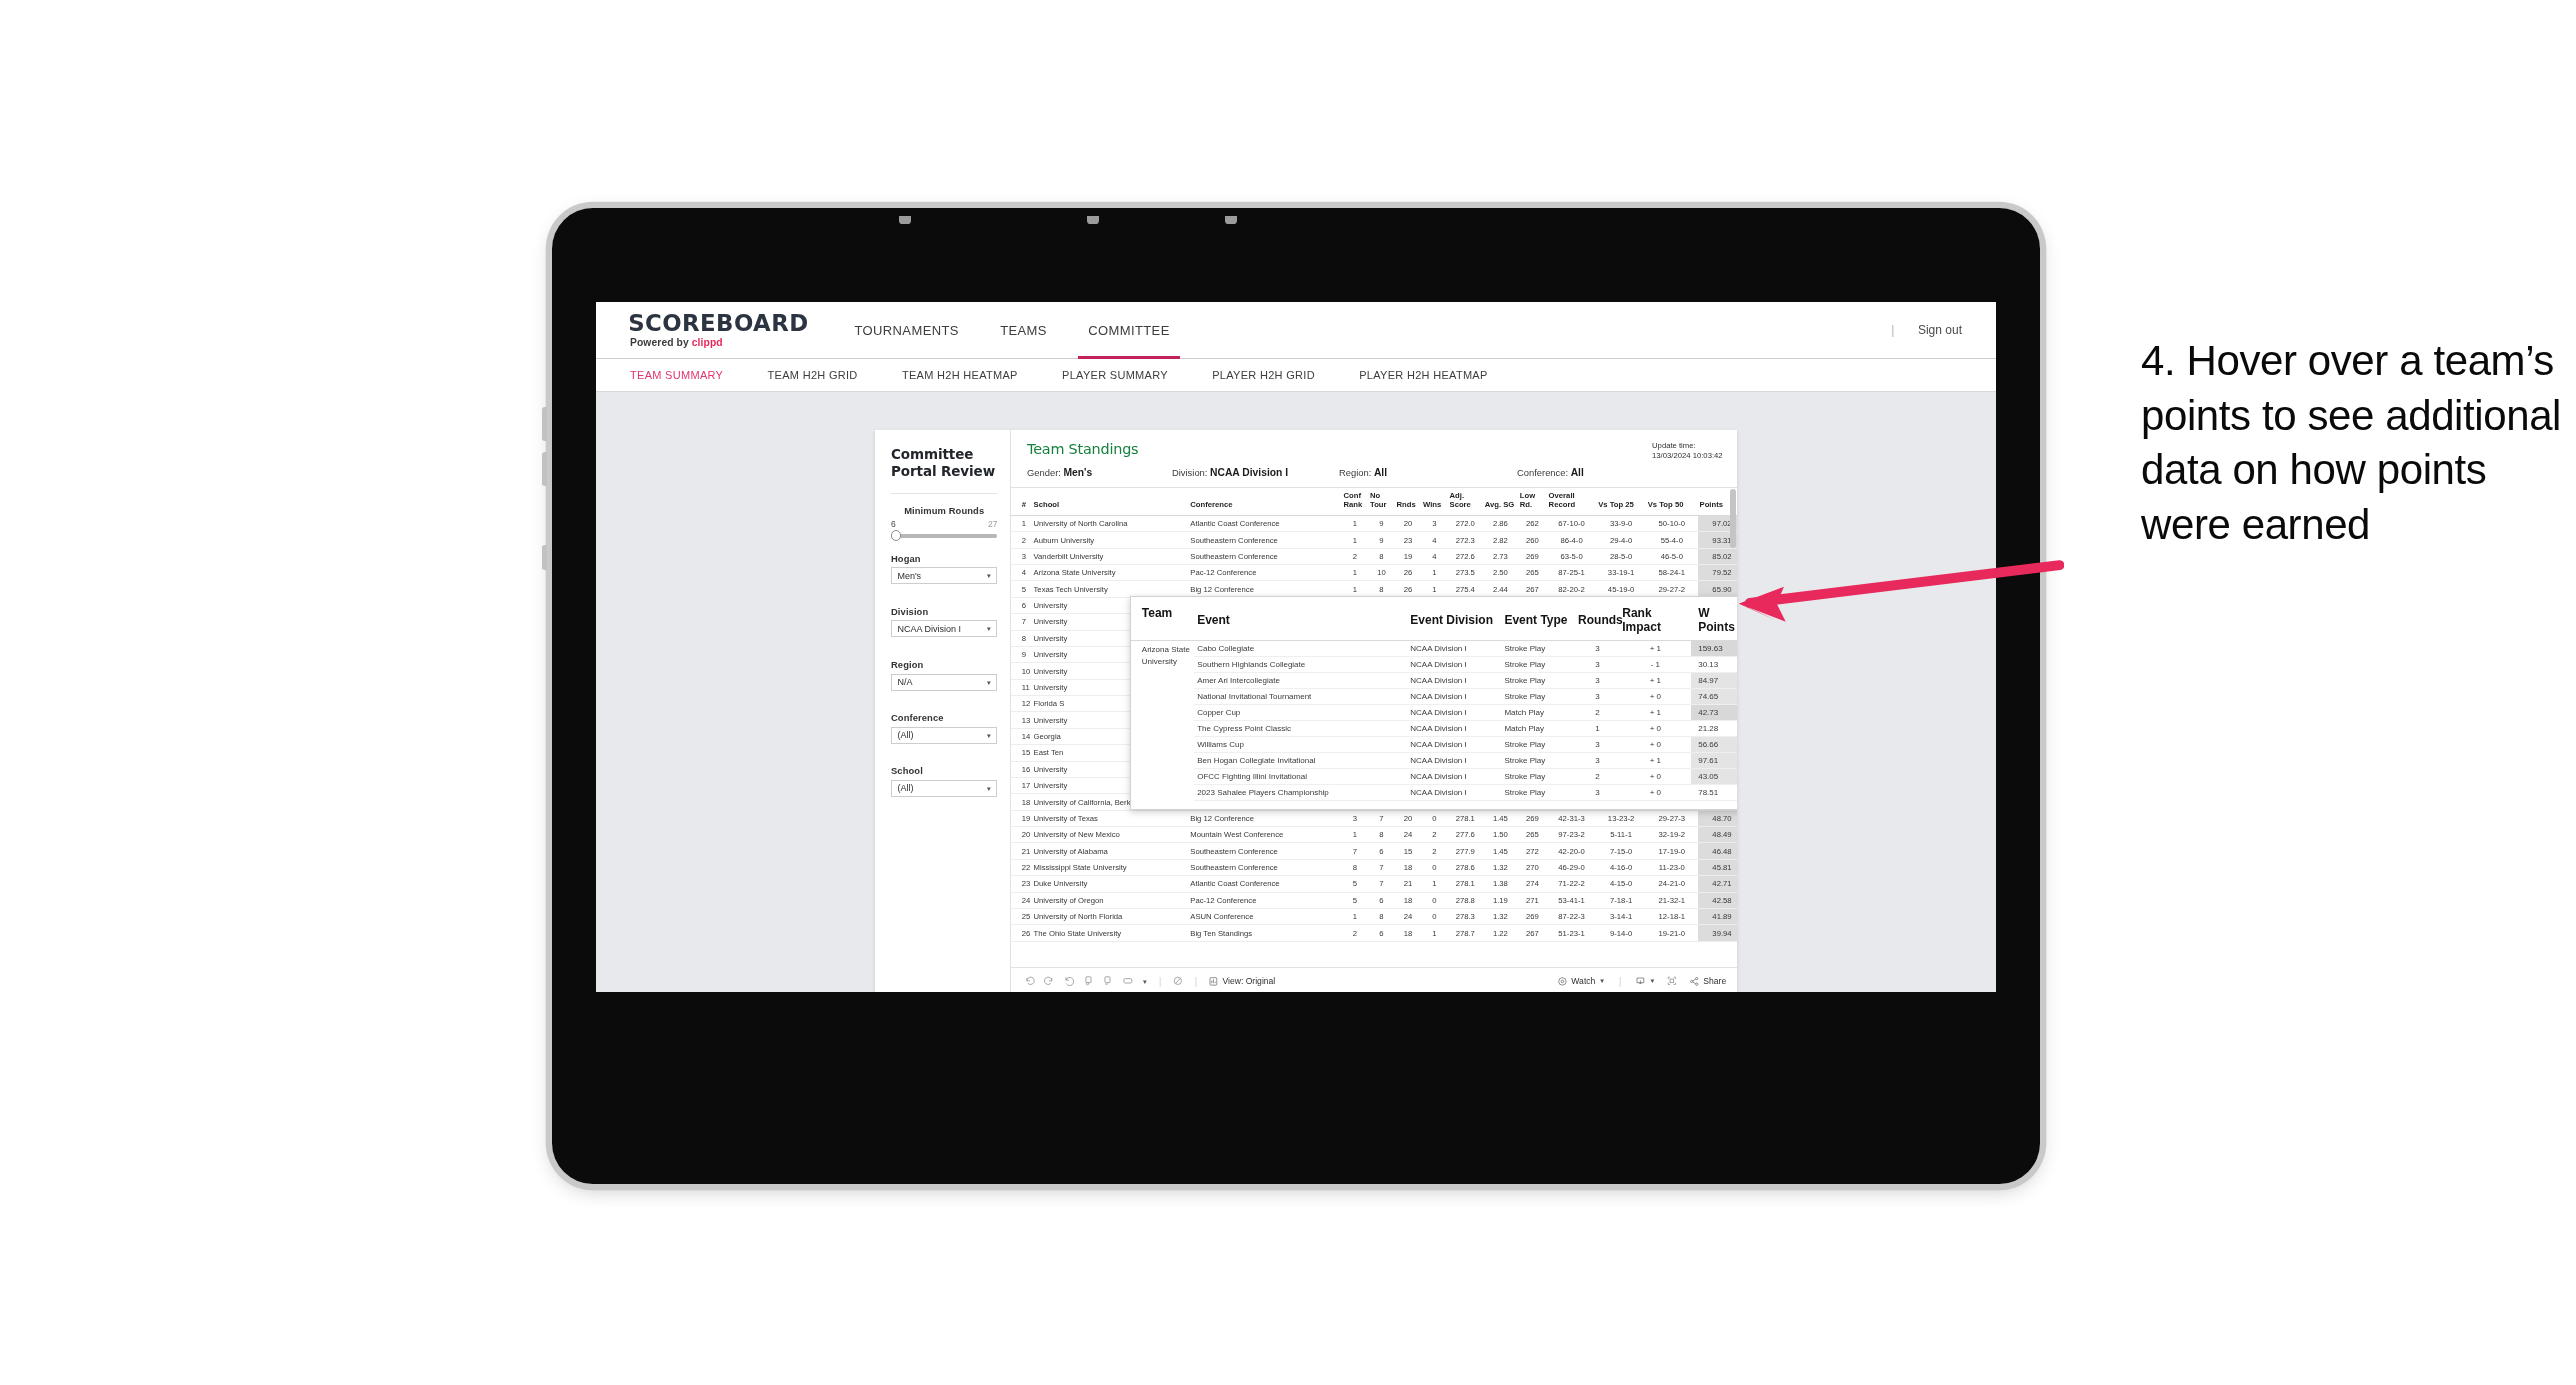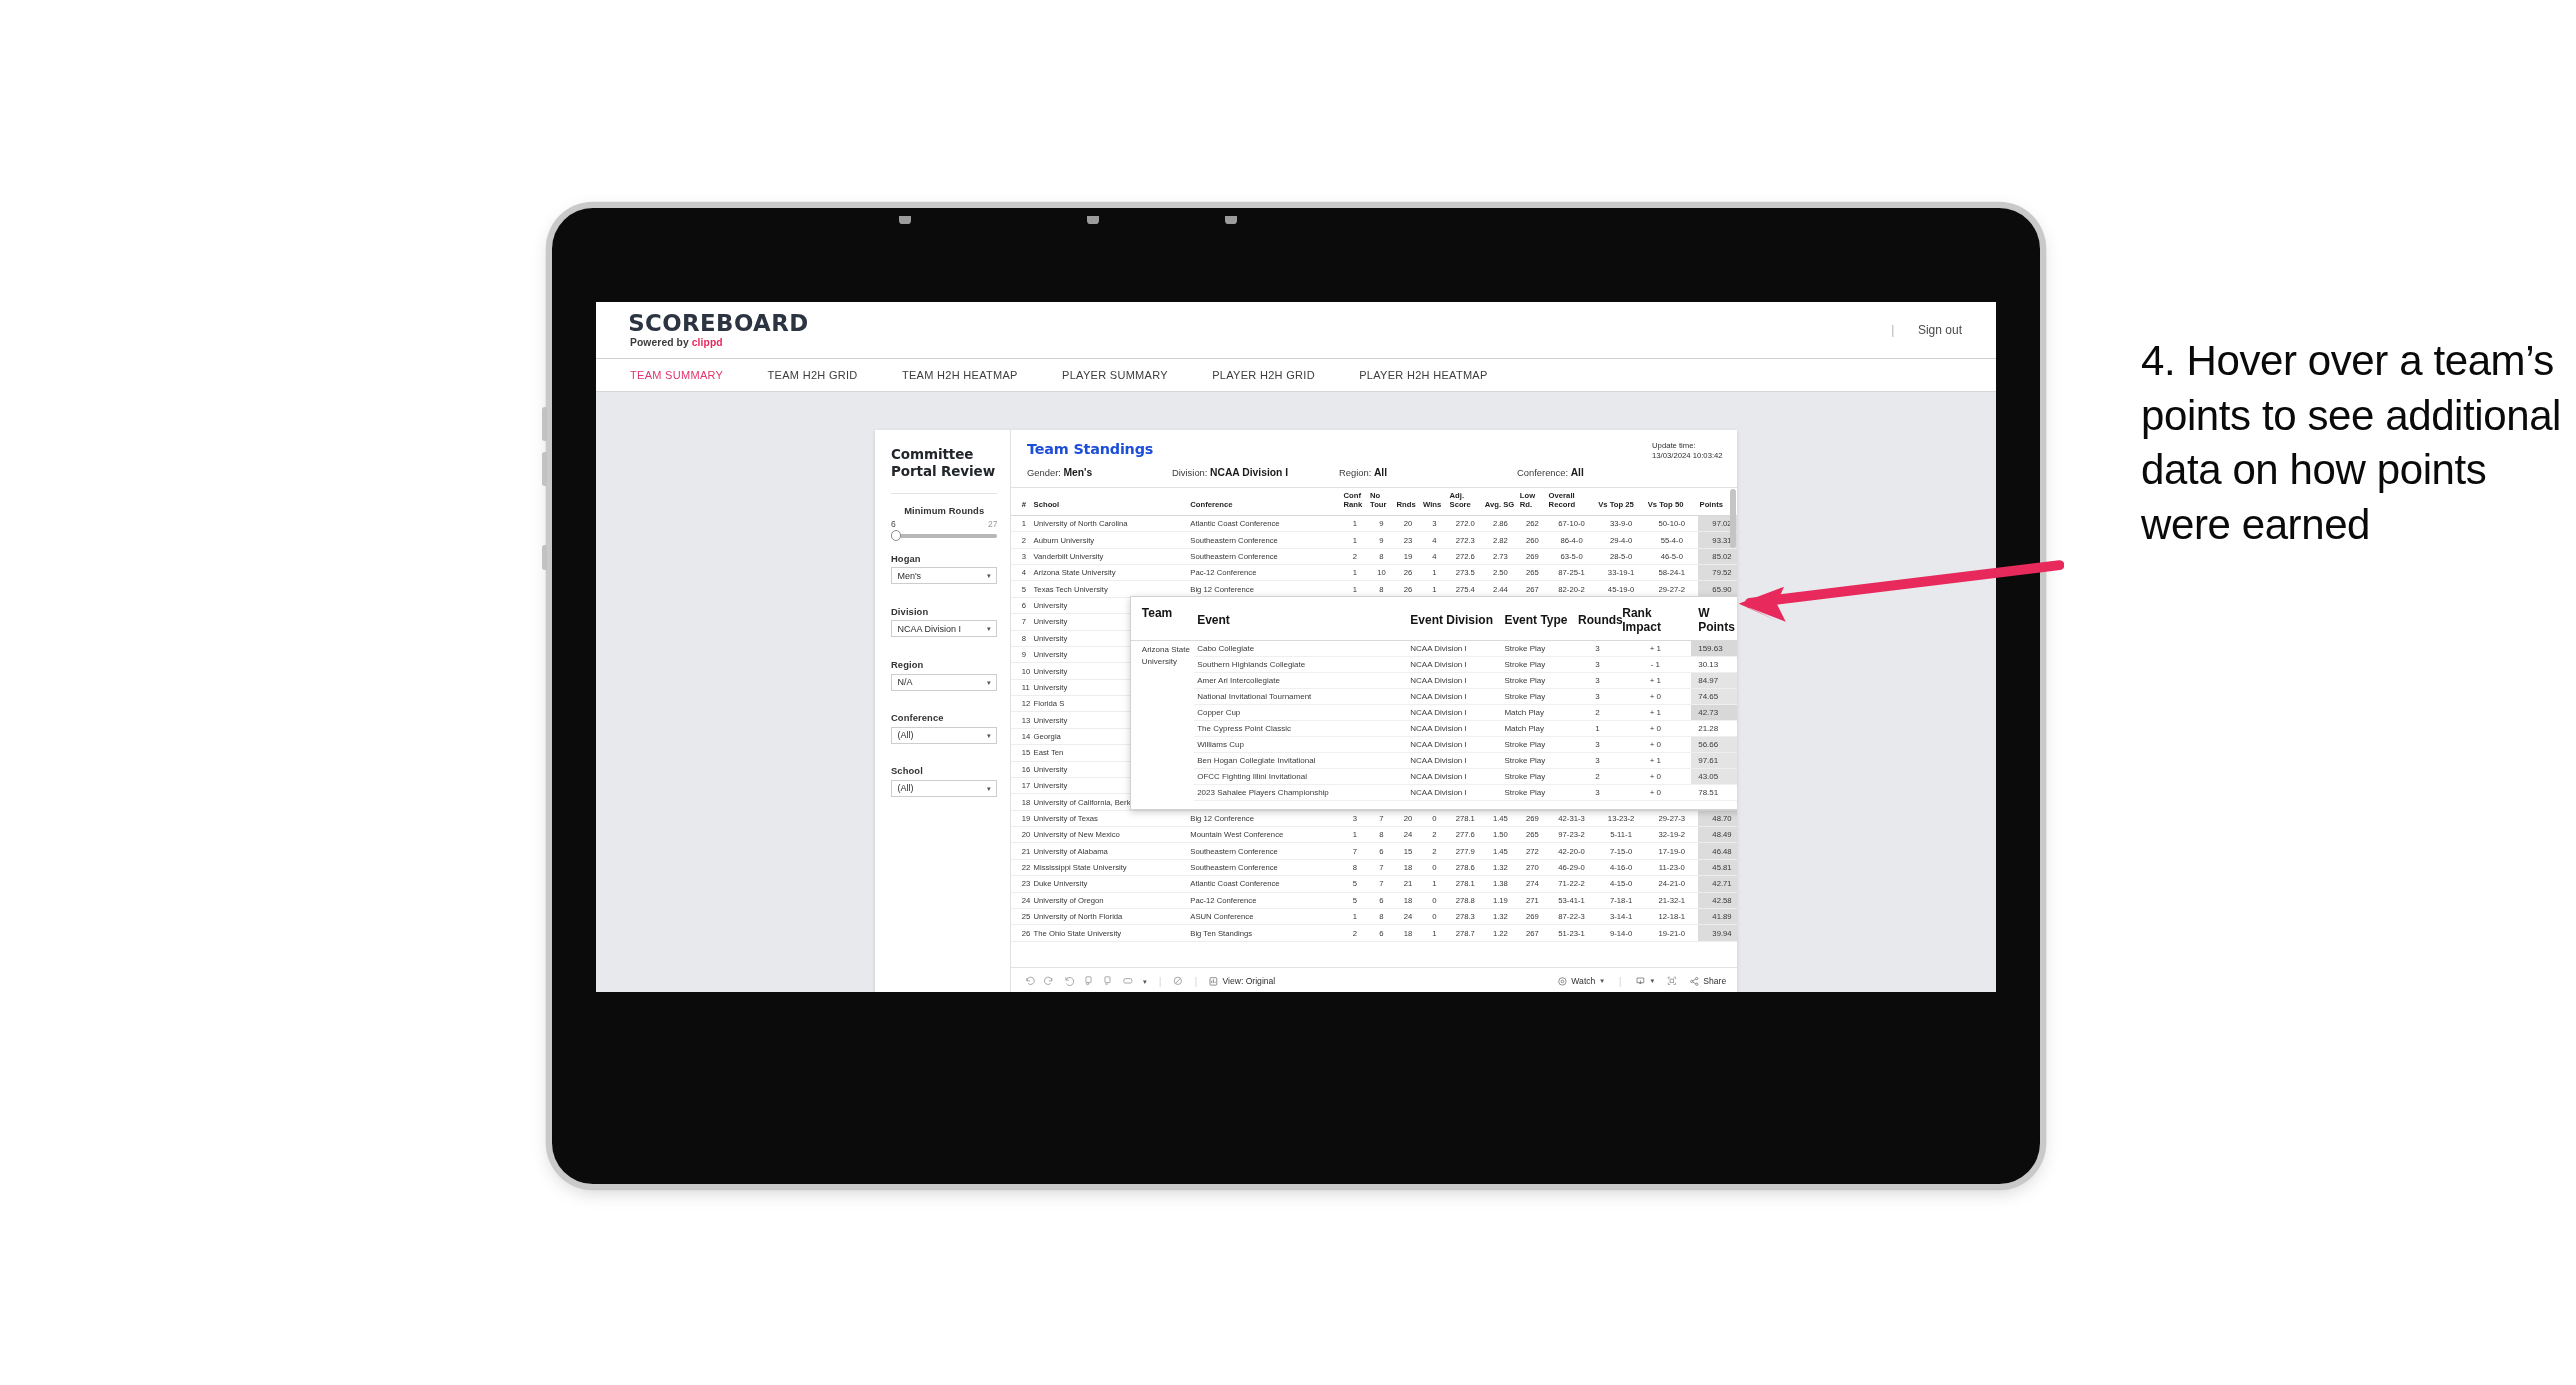--- a/index.html
+++ b/index.html
@@ -105,21 +105,21 @@
     padding:0 4.5px 0 5.4px; font-size:9px; color:#2d2d2d; cursor:pointer;
   }
   .select .caret { margin-left:auto; font-size:6.3px; color:#555; }
   .filters .fgroup.tall { margin-bottom:21.5px; }
 
   
   .sheet { flex:1; min-width:0; display:flex; flex-direction:column; background:#fff; position:relative; }
   .sheet-head { padding:10.8px 12.6px 0 16px; position:relative; }
   .sheet-title {
     font-family:"DejaVu Sans", sans-serif;
-    font-size:14.4px; font-weight:700; color:#1d4ed8; letter-spacing:-0.2px;
+    font-size:14.4px; font-weight:400; color:#15803d; letter-spacing:-0.2px;
   }
   .update {
     position:absolute; right:14.4px; top:10.8px; text-align:left; font-size:7.7px; color:#2f2f2f; line-height:1.35;
   }
   .filtersum { display:flex; gap:0; margin-top:10px; font-size:9.4px; color:#3a3a3a; padding-bottom:9px; }
   .filtersum .fs { width:auto; }
   .filtersum .fs:nth-child(1){ width:145px; }
   .filtersum .fs:nth-child(2){ width:167px; }
   .filtersum .fs:nth-child(3){ width:178px; }
   .filtersum .fs b { font-weight:700; color:#1c1c1c; font-size:10.3px; }
@@ -212,20 +212,25 @@
     <div class="btn-side" style="top:199px;height:34px"></div>
     <div class="btn-side" style="top:244px;height:34px"></div>
     <div class="btn-side" style="top:337px;height:25px"></div>
 
     <div id="screen">
 
       <div class="app-header">
         <div class="brand">
           <div class="brand-name">SCOREBOARD</div>
           <div class="brand-sub"><span>Powered by </span><span class="clippd">clippd</span></div>
+        </div>
+        <div class="mainnav">
+          <div class="navitem">TOURNAMENTS</div>
+          <div class="navitem">TEAMS</div>
+          <div class="navitem active">COMMITTEE</div>
         </div>
         <div class="signout">
           <span class="divider">|</span>
           <span class="so-link">Sign out</span>
         </div>
       </div>
 
       <div class="subnav">
         <div class="tab active">TEAM SUMMARY</div>
         <div class="tab">TEAM H2H GRID</div>

